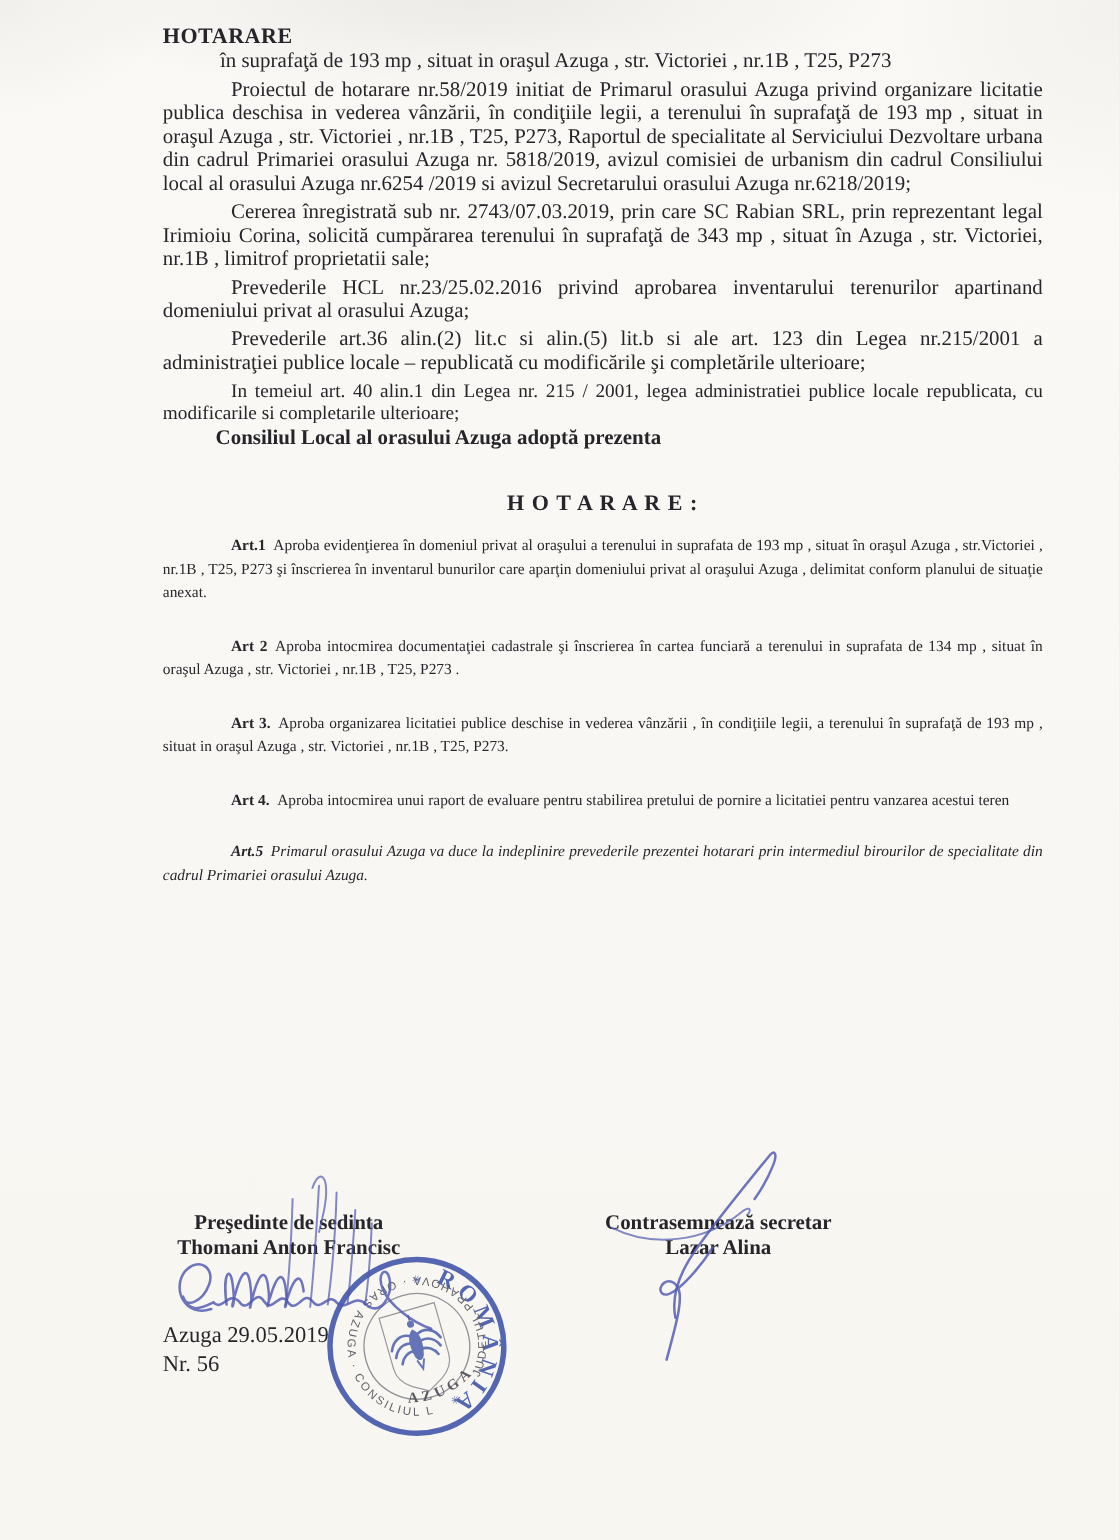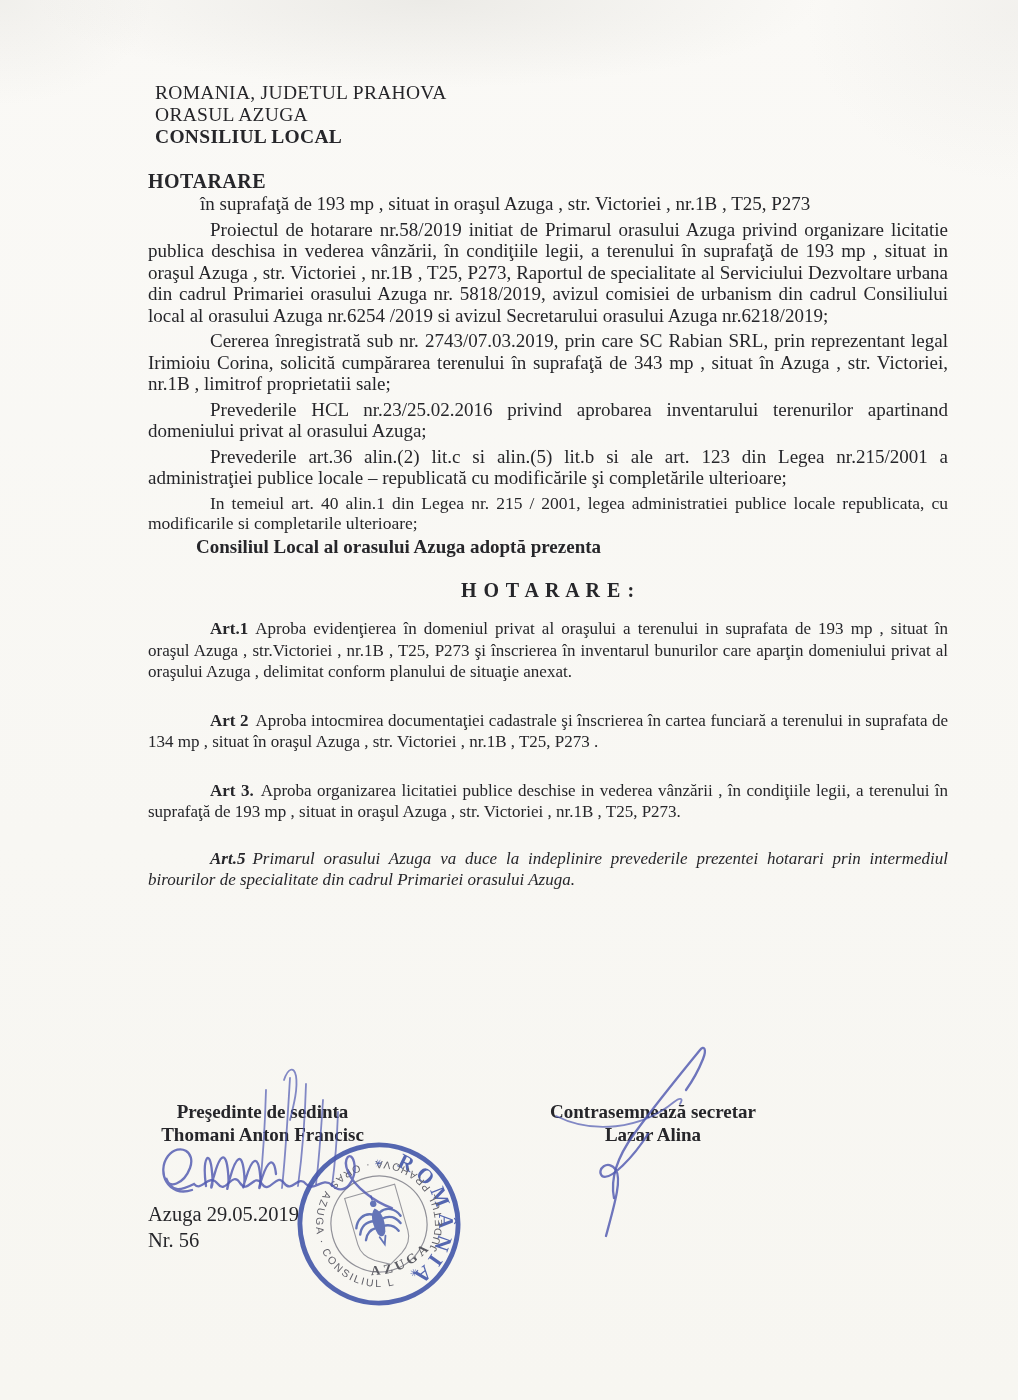--- a/index.html
+++ b/index.html
@@ -19,22 +19,22 @@
   .b{font-weight:bold;}
   .title{margin:22px 0 0 0; text-align:left; font-size:20px; font-weight:bold; letter-spacing:.5px; line-height:22px;}
   .subtitle{margin:1px 0 0 52px; width:745px; font-size:19px; line-height:22.5px;}
   .para{
     margin:4px 0 0 0; font-size:19px; line-height:21.5px;
     text-align:justify; text-indent:62px;
   }
   .para.first{margin-top:25px; text-align:left;}
   .para.small{font-size:17.5px; line-height:20px;}
   .adoption{margin:3px 0 0 0; font-size:19px; line-height:21.5px; font-weight:bold; text-indent:48px;}
-  .decision{margin:22px 0 0 0; text-align:center; font-size:20px; font-weight:bold; line-height:23px; letter-spacing:1px;}
-  .article{margin:27px 0 0 0; font-size:17px; line-height:21.5px; text-align:justify; text-indent:62px;}
+  .decision{margin:38px 0 0 0; text-align:center; font-size:20px; font-weight:bold; line-height:23px; letter-spacing:1px;}
+  .article{margin:27px 0 0 0; font-size:14px; line-height:21.5px; text-align:justify; text-indent:62px;}
   .article.a1{margin-top:16px;}
   .article.a5{margin-top:25px;font-style:italic;}
   .art-label{font-weight:bold; padding-right:7px;}
 
   .sig-block{position:absolute; text-align:center; font-weight:bold; font-size:19px; line-height:23px;}
   .sig-left{left:160px; top:1100px; width:205px;}
   .sig-right{left:549px; top:1100px; width:208px;}
   .footer-block{position:absolute; left:148px; top:1201px; font-weight:normal; font-size:20.5px; line-height:26px;}
 
   .stamp{position:absolute; left:295px; top:1140px; width:168px; height:168px; z-index:4;}
@@ -49,44 +49,40 @@
   .sig-svg path.thin{stroke-width:1.8; opacity:.7;}
   #sig-president{left:148px; top:1060px;}
   #sig-secretary{left:548px; top:1040px;}
 </style>
 </head>
 <body>
 
 <div class="page">
   <div class="doc">
 
-    <div class="hdr">
-      <div>ROMANIA, JUDETUL PRAHOVA</div>
-      <div>ORASUL  AZUGA</div>
-      <div class="b">CONSILIUL LOCAL</div>
-    </div>
 
     <div class="title">HOTARARE</div>
 
     <div class="subtitle">
       <div>în suprafaţă  de 193 mp , situat in oraşul Azuga , str. Victoriei , nr.1B , T25, P273</div>
     </div>
 
     <p class="para" style="margin-top:3px">Proiectul de hotarare nr.58/2019 initiat de Primarul orasului Azuga  privind organizare licitatie publica deschisa in vederea vânzării, în condiţiile legii, a terenului în suprafaţă de 193 mp , situat in oraşul Azuga , str. Victoriei , nr.1B , T25, P273, Raportul de specialitate al Serviciului Dezvoltare urbana din cadrul Primariei orasului Azuga nr. 5818/2019, avizul comisiei de urbanism din cadrul Consiliului local al orasului Azuga nr.6254 /2019 si avizul Secretarului orasului Azuga nr.6218/2019;</p>
     <p class="para">Cererea înregistrată sub nr. 2743/07.03.2019,  prin care SC Rabian SRL, prin reprezentant legal Irimioiu Corina, solicită cumpărarea terenului în suprafaţă de  343 mp , situat în Azuga , str. Victoriei, nr.1B , limitrof proprietatii sale;</p>
     <p class="para">Prevederile HCL nr.23/25.02.2016 privind aprobarea inventarului terenurilor apartinand domeniului privat al orasului Azuga;</p>
     <p class="para">Prevederile  art.36 alin.(2) lit.c si alin.(5) lit.b si ale art. 123 din Legea nr.215/2001 a administraţiei publice locale – republicată cu modificările şi completările ulterioare;</p>
     <p class="para small">In temeiul art. 40 alin.1 din Legea nr. 215 / 2001, legea administratiei publice locale  republicata, cu modificarile si completarile ulterioare;</p>
     <p class="adoption">Consiliul Local al orasului Azuga adoptă prezenta</p>
 
     <p class="decision">H O T A R A R E :</p>
 
     <p class="article a1"><span class="art-label">Art.1</span><span>Aproba evidenţierea în domeniul privat al oraşului a terenului in suprafata de 193 mp , situat în oraşul Azuga , str.Victoriei , nr.1B , T25, P273  şi înscrierea în inventarul bunurilor  care aparţin domeniului privat al oraşului Azuga , delimitat conform planului de situaţie anexat.</span></p>
     <p class="article"><span class="art-label">Art 2</span><span>Aproba intocmirea  documentaţiei cadastrale şi înscrierea în cartea funciară a terenului in suprafata de 134 mp , situat în oraşul Azuga ,  str. Victoriei , nr.1B , T25, P273 .</span></p>
     <p class="article"><span class="art-label">Art 3.</span><span>Aproba  organizarea licitatiei publice deschise in vederea vânzării  , în condiţiile legii, a  terenului în suprafaţă  de 193 mp , situat in oraşul Azuga , str. Victoriei , nr.1B , T25, P273.</span></p>
+    <p class="article"><span class="art-label">Art 4.</span><span>Aproba intocmirea unui raport de evaluare pentru stabilirea pretului de pornire a licitatiei pentru vanzarea acestui teren</span></p>
     <p class="article a5"><span class="art-label">Art.5</span><span>Primarul orasului Azuga va duce la indeplinire prevederile prezentei hotarari prin intermediul birourilor de specialitate din cadrul Primariei orasului Azuga.</span></p>
   </div>
 
   <div class="sig-block sig-left">
     <div>Preşedinte de sedinta</div>
     <div>Thomani Anton Francisc</div>
   </div>
 
   <div class="sig-block sig-right">
     <div>Contrasemnează  secretar</div>

